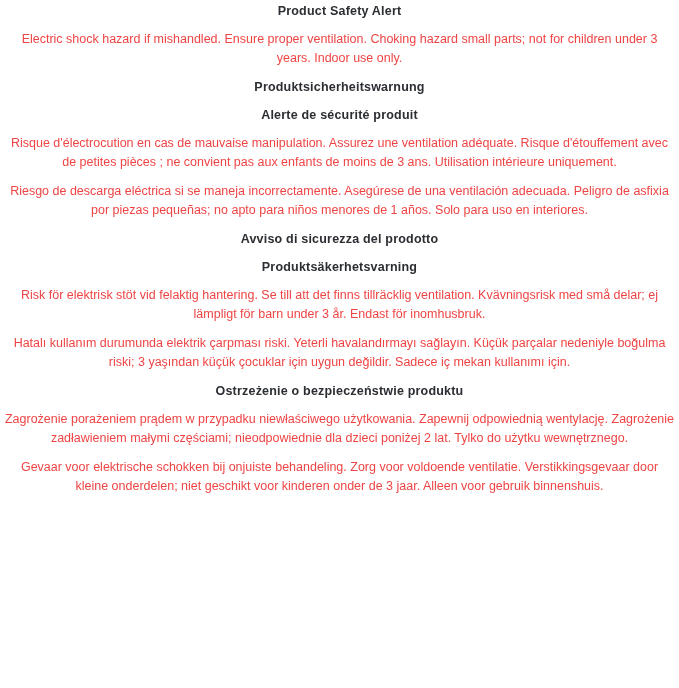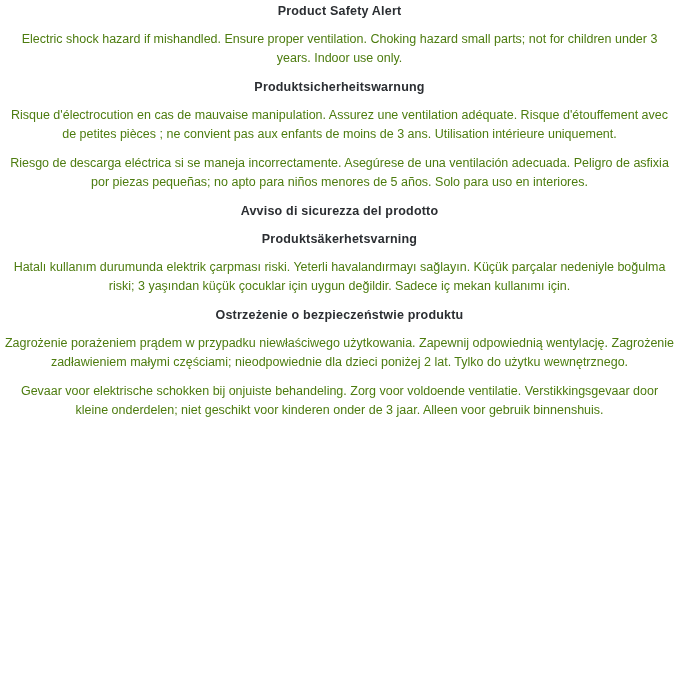--- a/index.html
+++ b/index.html
@@ -26,53 +26,55 @@
     font-size: 12.5px;
     font-weight: 700;
     color: #2b2e32;
     line-height: 19px;
     margin: 0 0 9px 0;
     letter-spacing: 0.2px;
   }
   .section-body {
     font-size: 12.5px;
     font-weight: 400;
-    color: #4d7c0f;
+    color: #ef4444;
     line-height: 19px;
     margin: 0 0 10px 0;
   }
 </style>
 </head>
 <body>
 
 <div class="doc">
 
   <div class="section">
     <h2 class="section-heading">Product Safety Alert</h2>
     <p class="section-body">Electric shock hazard if mishandled. Ensure proper ventilation. Choking hazard small parts; not for children under 3 years. Indoor use only.</p>
   </div>
 
   <div class="section">
     <h2 class="section-heading">Produktsicherheitswarnung</h2>
   </div>
 
   <div class="section">
+    <h2 class="section-heading">Alerte de sécurité produit</h2>
     <p class="section-body">Risque d'électrocution en cas de mauvaise manipulation. Assurez une ventilation adéquate. Risque d'étouffement avec de petites pièces ; ne convient pas aux enfants de moins de 3 ans. Utilisation intérieure uniquement.</p>
   </div>
 
   <div class="section">
-    <p class="section-body">Riesgo de descarga eléctrica si se maneja incorrectamente. Asegúrese de una ventilación adecuada. Peligro de asfixia por piezas pequeñas; no apto para niños menores de 5 años. Solo para uso en interiores.</p>
+    <p class="section-body">Riesgo de descarga eléctrica si se maneja incorrectamente. Asegúrese de una ventilación adecuada. Peligro de asfixia por piezas pequeñas; no apto para niños menores de 1 años. Solo para uso en interiores.</p>
   </div>
 
   <div class="section">
     <h2 class="section-heading">Avviso di sicurezza del prodotto</h2>
   </div>
 
   <div class="section">
     <h2 class="section-heading">Produktsäkerhetsvarning</h2>
+    <p class="section-body">Risk för elektrisk stöt vid felaktig hantering. Se till att det finns tillräcklig ventilation. Kvävningsrisk med små delar; ej lämpligt för barn under 3 år. Endast för inomhusbruk.</p>
   </div>
 
   <div class="section">
     <p class="section-body">Hatalı kullanım durumunda elektrik çarpması riski. Yeterli havalandırmayı sağlayın. Küçük parçalar nedeniyle boğulma riski; 3 yaşından küçük çocuklar için uygun değildir. Sadece iç mekan kullanımı için.</p>
   </div>
 
   <div class="section">
     <h2 class="section-heading">Ostrzeżenie o bezpieczeństwie produktu</h2>
     <p class="section-body">Zagrożenie porażeniem prądem w przypadku niewłaściwego użytkowania. Zapewnij odpowiednią wentylację. Zagrożenie zadławieniem małymi częściami; nieodpowiednie dla dzieci poniżej 2 lat. Tylko do użytku wewnętrznego.</p>
   </div>

